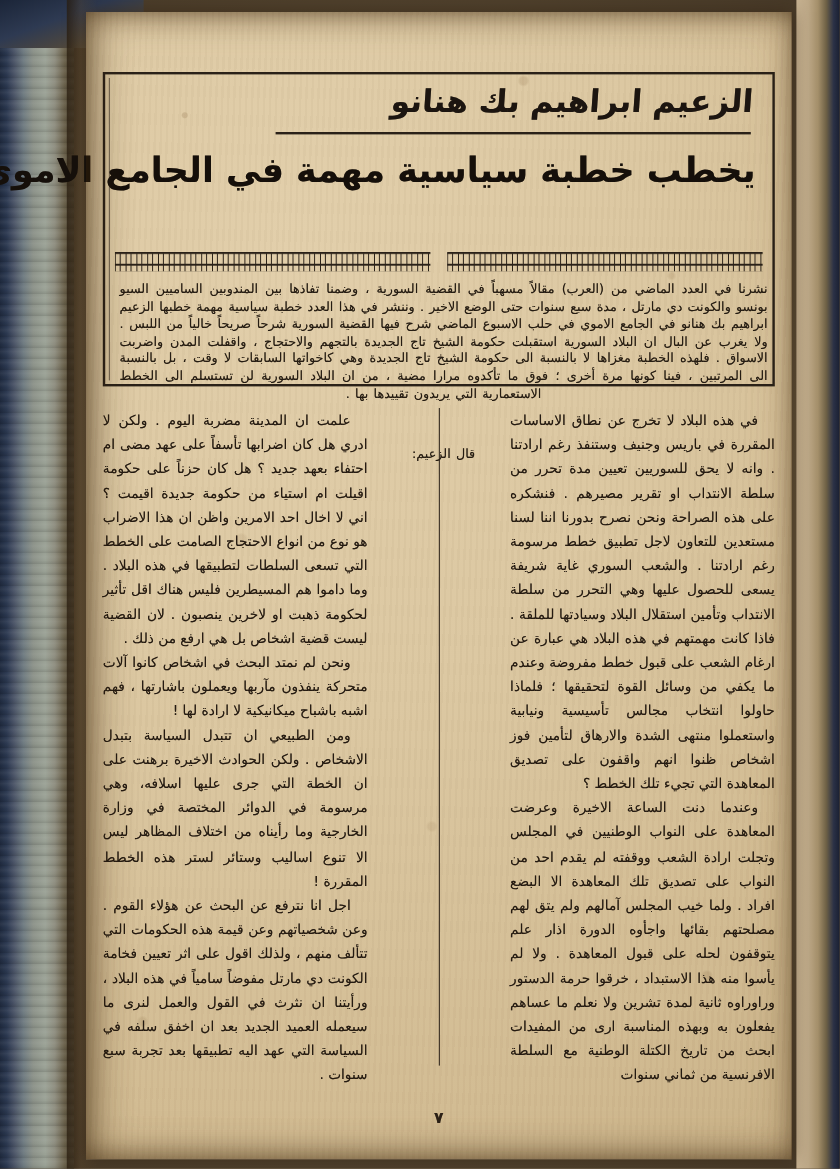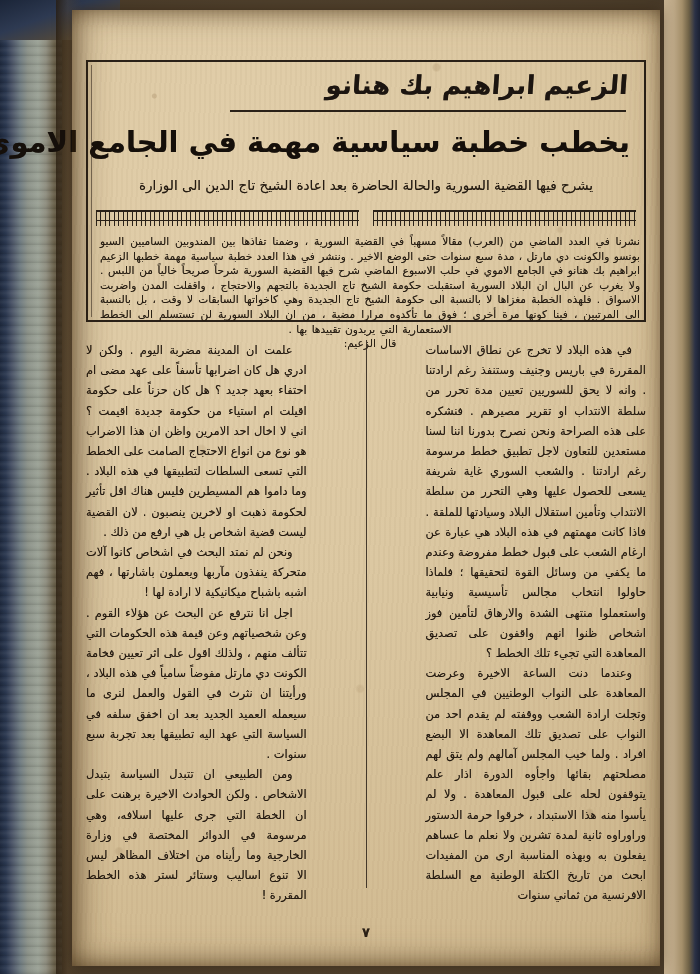--- a/index.html
+++ b/index.html
@@ -130,21 +130,21 @@
   }
   .orn-gap{width:14px;}
 
   .intro{
     position:absolute;left:12px;right:4px;top:172px;
     direction:rtl;text-align:justify;text-align-last:center;
     font-size:10.6px;line-height:14.6px;color:#251c12;
     letter-spacing:.1px;word-spacing:1px;
   }
   .intro p{margin:0;}
-  .intro .closing{text-align:right;}
+  .intro .closing{text-align:right;margin-top:36px;}
 
   
   .columns{
     position:absolute;left:14px;right:14px;top:330px;height:578px;
     display:flex;flex-direction:row-reverse;direction:rtl;gap:48px;
   }
   .col{
     width:268px;direction:rtl;text-align:justify;
     font-size:11.4px;line-height:20.2px;color:#241a11;
     letter-spacing:.15px;
@@ -178,41 +178,40 @@
   <div class="page">
 
     <div class="masthead">
 
       <div class="kicker ink">الزعيم ابراهيم بك هنانو</div>
 
       <div class="kicker-rule"></div>
 
       <div class="headline ink">يخطب خطبة سياسية مهمة في الجامع الاموي في حلب</div>
 
-      <div class="subhead ink">يشرح فيها القضية السورية والحالة الحاضرة بعد اعادة الشيخ تاج الدين الى الوزارة</div>
 
       <div class="ornament">
         <div class="orn-half"></div>
         <div class="orn-gap"></div>
         <div class="orn-half"></div>
       </div>
 
       <div class="intro ink">
         <p>نشرنا في العدد الماضي من (العرب) مقالاً مسهباً في القضية السورية ، وضمنا تفاذها بين المندوبين الساميين السيو بونسو والكونت دي مارتل ، مدة سبع سنوات حتى الوضع الاخير . وننشر في هذا العدد خطبة سياسية مهمة خطبها الزعيم ابراهيم بك هنانو في الجامع الاموي في حلب الاسبوع الماضي شرح فيها القضية السورية شرحاً صريحاً خالياً من اللبس . ولا يغرب عن البال ان البلاد السورية استقبلت حكومة الشيخ تاج الجديدة بالتجهم والاحتجاج ، واقفلت المدن واضربت الاسواق . فلهذه الخطبة مغزاها لا بالنسبة الى حكومة الشيخ تاج الجديدة وهي كاخواتها السابقات لا وقت ، بل بالنسبة الى المرتبين ، فينا كونها مرة أخرى ؛ فوق ما تأكدوه مرارا مضية ، من ان البلاد السورية لن تستسلم الى الخطط الاستعمارية التي يريدون تقييدها بها .</p>
         <p class="closing">قال الزعيم:</p>
       </div>
     </div>
 
     <div class="columns">
 
       <div class="col ink">
         <p>علمت ان المدينة مضربة اليوم . ولكن لا ادري هل كان اضرابها تأسفاً على عهد مضى ام احتفاء بعهد جديد ؟ هل كان حزناً على حكومة اقيلت ام استياء من حكومة جديدة اقيمت ؟ اني لا اخال احد الامرين واظن ان هذا الاضراب هو نوع من انواع الاحتجاج الصامت على الخطط التي تسعى السلطات لتطبيقها في هذه البلاد . وما داموا هم المسيطرين فليس هناك اقل تأثير لحكومة ذهبت او لاخرين ينصبون . لان القضية ليست قضية اشخاص بل هي ارفع من ذلك .</p>
         <p>ونحن لم نمتد البحث في اشخاص كانوا آلات متحركة ينفذون مآربها ويعملون باشارتها ، فهم اشبه باشباح ميكانيكية لا ارادة لها !</p>
+        <p>ومن الطبيعي ان تتبدل السياسة بتبدل الاشخاص . ولكن الحوادث الاخيرة برهنت على ان الخطة التي جرى عليها اسلافه، وهي مرسومة في الدوائر المختصة في وزارة الخارجية وما رأيناه من اختلاف المظاهر ليس الا تنوع اساليب وستائر لستر هذه الخطط المقررة !</p>
         <p>اجل انا نترفع عن البحث عن هؤلاء القوم . وعن شخصياتهم وعن قيمة هذه الحكومات التي تتألف منهم ، ولذلك اقول على اثر تعيين فخامة الكونت دي مارتل مفوضاً سامياً في هذه البلاد ، ورأيتنا ان نثرث في القول والعمل لنرى ما سيعمله العميد الجديد بعد ان اخفق سلفه في السياسة التي عهد اليه تطبيقها بعد تجربة سبع سنوات .</p>
-        <p>ومن الطبيعي ان تتبدل السياسة بتبدل الاشخاص . ولكن الحوادث الاخيرة برهنت على ان الخطة التي جرى عليها اسلافه، وهي مرسومة في الدوائر المختصة في وزارة الخارجية وما رأيناه من اختلاف المظاهر ليس الا تنوع اساليب وستائر لستر هذه الخطط المقررة !</p>
       </div>
 
       <div class="col-rule"></div>
 
       <div class="col ink">
         <p>في هذه البلاد لا تخرج عن نطاق الاساسات المقررة في باريس وجنيف وستنفذ رغم ارادتنا . وانه لا يحق للسوريين تعيين مدة تحرر من سلطة الانتداب او تقرير مصيرهم . فنشكره على هذه الصراحة ونحن نصرح بدورنا اننا لسنا مستعدين للتعاون لاجل تطبيق خطط مرسومة رغم ارادتنا . والشعب السوري غاية شريفة يسعى للحصول عليها وهي التحرر من سلطة الانتداب وتأمين استقلال البلاد وسيادتها للملقة . فاذا كانت مهمتهم في هذه البلاد هي عبارة عن ارغام الشعب على قبول خطط مفروضة وعندم ما يكفي من وسائل القوة لتحقيقها ؛ فلماذا حاولوا انتخاب مجالس تأسيسية ونيابية واستعملوا منتهى الشدة والارهاق لتأمين فوز اشخاص ظنوا انهم واقفون على تصديق المعاهدة التي تجيء تلك الخطط ؟</p>
         <p>وعندما دنت الساعة الاخيرة وعرضت المعاهدة على النواب الوطنيين في المجلس وتجلت ارادة الشعب ووقفته لم يقدم احد من النواب على تصديق تلك المعاهدة الا البضع افراد . ولما خيب المجلس آمالهم ولم يتق لهم مصلحتهم بقائها واجأوه الدورة اذار علم يتوقفون لحله على قبول المعاهدة . ولا لم يأسوا منه هذا الاستبداد ، خرقوا حرمة الدستور وراوراوه ثانية لمدة تشرين ولا نعلم ما عساهم يفعلون به وبهذه المناسبة ارى من المفيدات ابحث من تاريخ الكتلة الوطنية مع السلطة الافرنسية من ثماني سنوات</p>
       </div>
     </div>
 

